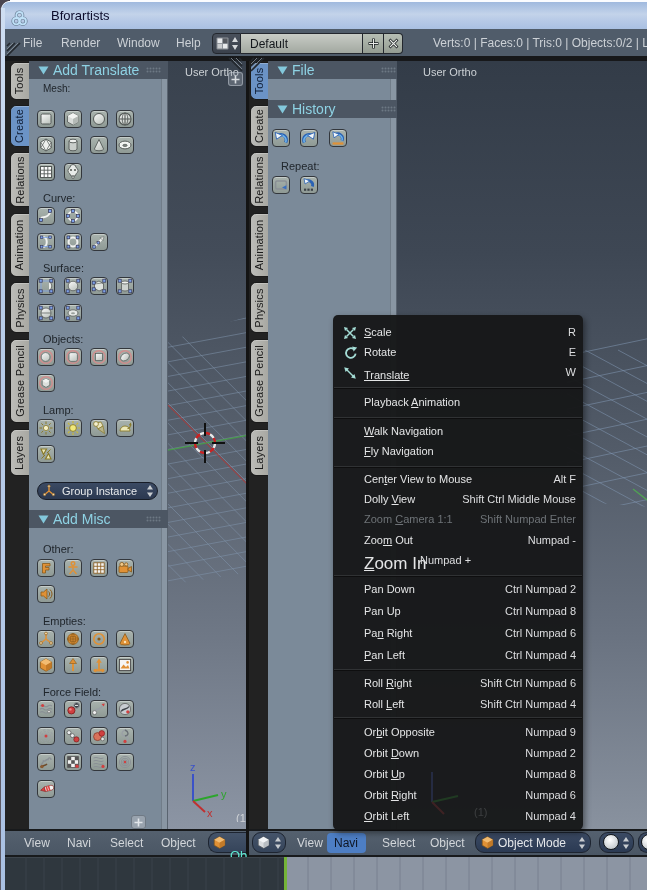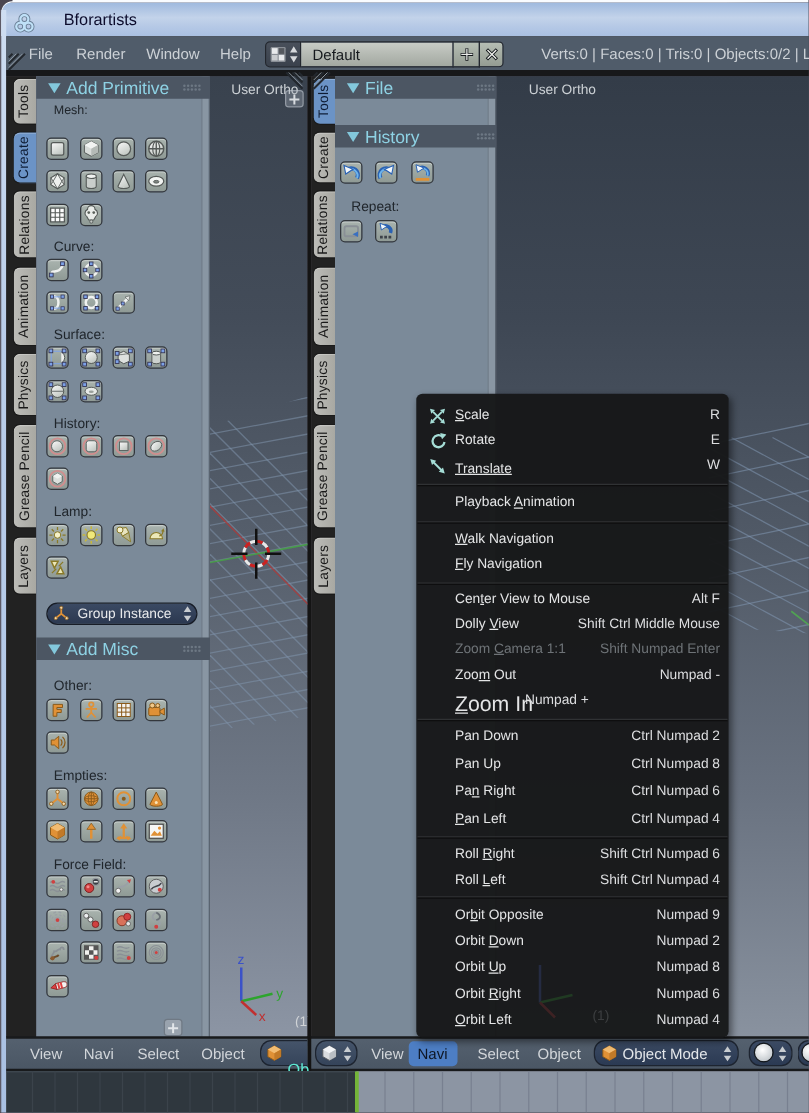--- a/index.html
+++ b/index.html
@@ -121,21 +121,21 @@
       <span style="transform:rotate(-90deg);font-size:11px;color:#191919;letter-spacing:0.2px;">Grease Pencil</span>
     </div>
 <div class="abs" style="left:250px;top:429px;width:18px;height:47px;background:linear-gradient(90deg,#bcbcb8,#a8a8a2);border:1px solid #1a1a1a;border-right:none;border-radius:6px 0 0 6px;box-shadow:inset 0 1px 0 rgba(255,255,255,.25);"></div>
     <div class="txt" style="left:250px;top:429px;width:18px;height:47px;display:flex;align-items:center;justify-content:center;">
       <span style="transform:rotate(-90deg);font-size:11px;color:#191919;letter-spacing:0.2px;">Layers</span>
     </div>
 <div class="abs" style="left:29px;top:61px;width:139px;height:18px;background:#4c5663;"></div>
     <svg class="abs" style="left:38px;top:66px" width="11" height="9" viewBox="0 0 11 9">
       <path d="M0.5 0.5 H10.5 L5.5 8.5 Z" fill="#83c8dc"></path>
     </svg>
-    <div class="txt" style="left:53px;top:62px;font-size:14px;color:#8ed2e4;">Add Primitive</div>
+    <div class="txt" style="left:53px;top:62px;font-size:14px;color:#8ed2e4;">Add Translate</div>
     <svg class="abs" style="left:146px;top:67px" width="15" height="6" viewBox="0 0 15 6">
       <circle cx="1.5" cy="1.5" r="1" fill="#6d7884"></circle>
       <circle cx="4.5" cy="1.5" r="1" fill="#6d7884"></circle>
       <circle cx="7.5" cy="1.5" r="1" fill="#6d7884"></circle>
       <circle cx="10.5" cy="1.5" r="1" fill="#6d7884"></circle>
       <circle cx="13.5" cy="1.5" r="1" fill="#6d7884"></circle>
       <circle cx="1.5" cy="4.5" r="1" fill="#6d7884"></circle>
       <circle cx="4.5" cy="4.5" r="1" fill="#6d7884"></circle>
       <circle cx="7.5" cy="4.5" r="1" fill="#6d7884"></circle>
       <circle cx="10.5" cy="4.5" r="1" fill="#6d7884"></circle>
@@ -188,21 +188,21 @@
       <circle cx="13.5" cy="1.5" r="1" fill="#6d7884"></circle>
       <circle cx="1.5" cy="4.5" r="1" fill="#6d7884"></circle>
       <circle cx="4.5" cy="4.5" r="1" fill="#6d7884"></circle>
       <circle cx="7.5" cy="4.5" r="1" fill="#6d7884"></circle>
       <circle cx="10.5" cy="4.5" r="1" fill="#6d7884"></circle>
       <circle cx="13.5" cy="4.5" r="1" fill="#6d7884"></circle>
     </svg>
 <div class="txt" style="left:43px;top:83px;font-size:10px;color:#20262c;">Mesh:</div>
 <div class="txt" style="left:43px;top:192px;font-size:11px;color:#20262c;">Curve:</div>
 <div class="txt" style="left:43px;top:262px;font-size:11px;color:#20262c;">Surface:</div>
-<div class="txt" style="left:43px;top:333px;font-size:11px;color:#20262c;">History:</div>
+<div class="txt" style="left:43px;top:333px;font-size:11px;color:#20262c;">Objects:</div>
 <div class="txt" style="left:43px;top:404px;font-size:11px;color:#20262c;">Lamp:</div>
 <div class="txt" style="left:43px;top:543px;font-size:11px;color:#20262c;">Other:</div>
 <div class="txt" style="left:43px;top:615px;font-size:11px;color:#20262c;">Empties:</div>
 <div class="txt" style="left:43px;top:686px;font-size:11px;color:#20262c;">Force Field:</div>
 <div class="txt" style="left:281px;top:160px;font-size:11px;color:#20262c;">Repeat:</div>
 <svg width="0" height="0" style="position:absolute">
       <defs>
         <linearGradient id="gshine" x1="0" y1="0" x2="0.6" y2="1">
           <stop offset="0" stop-color="#fafafa"></stop>
           <stop offset="1" stop-color="#c2c8c3"></stop>

